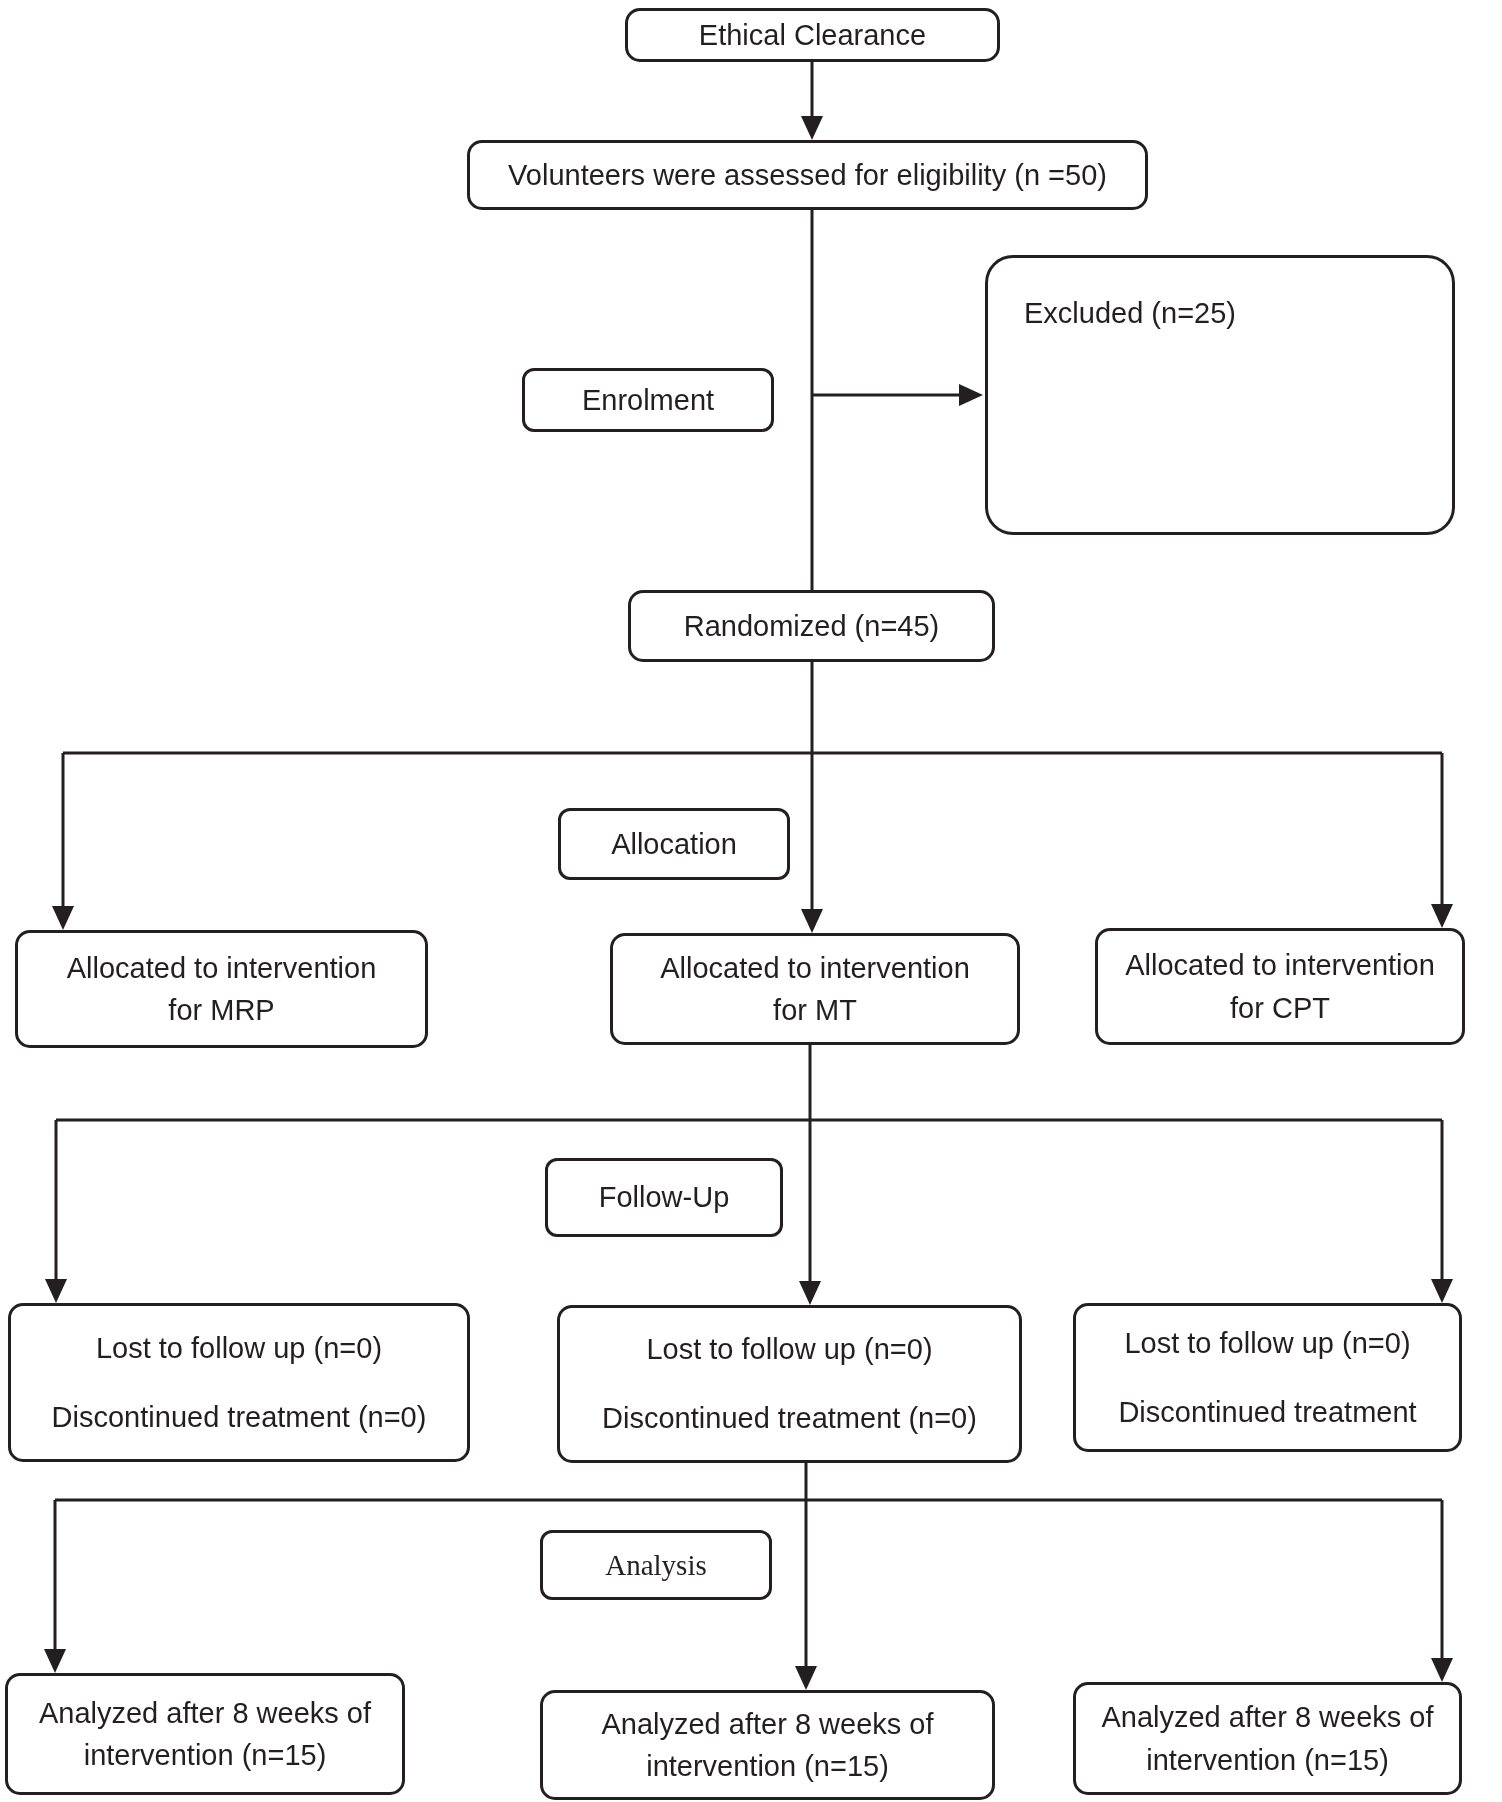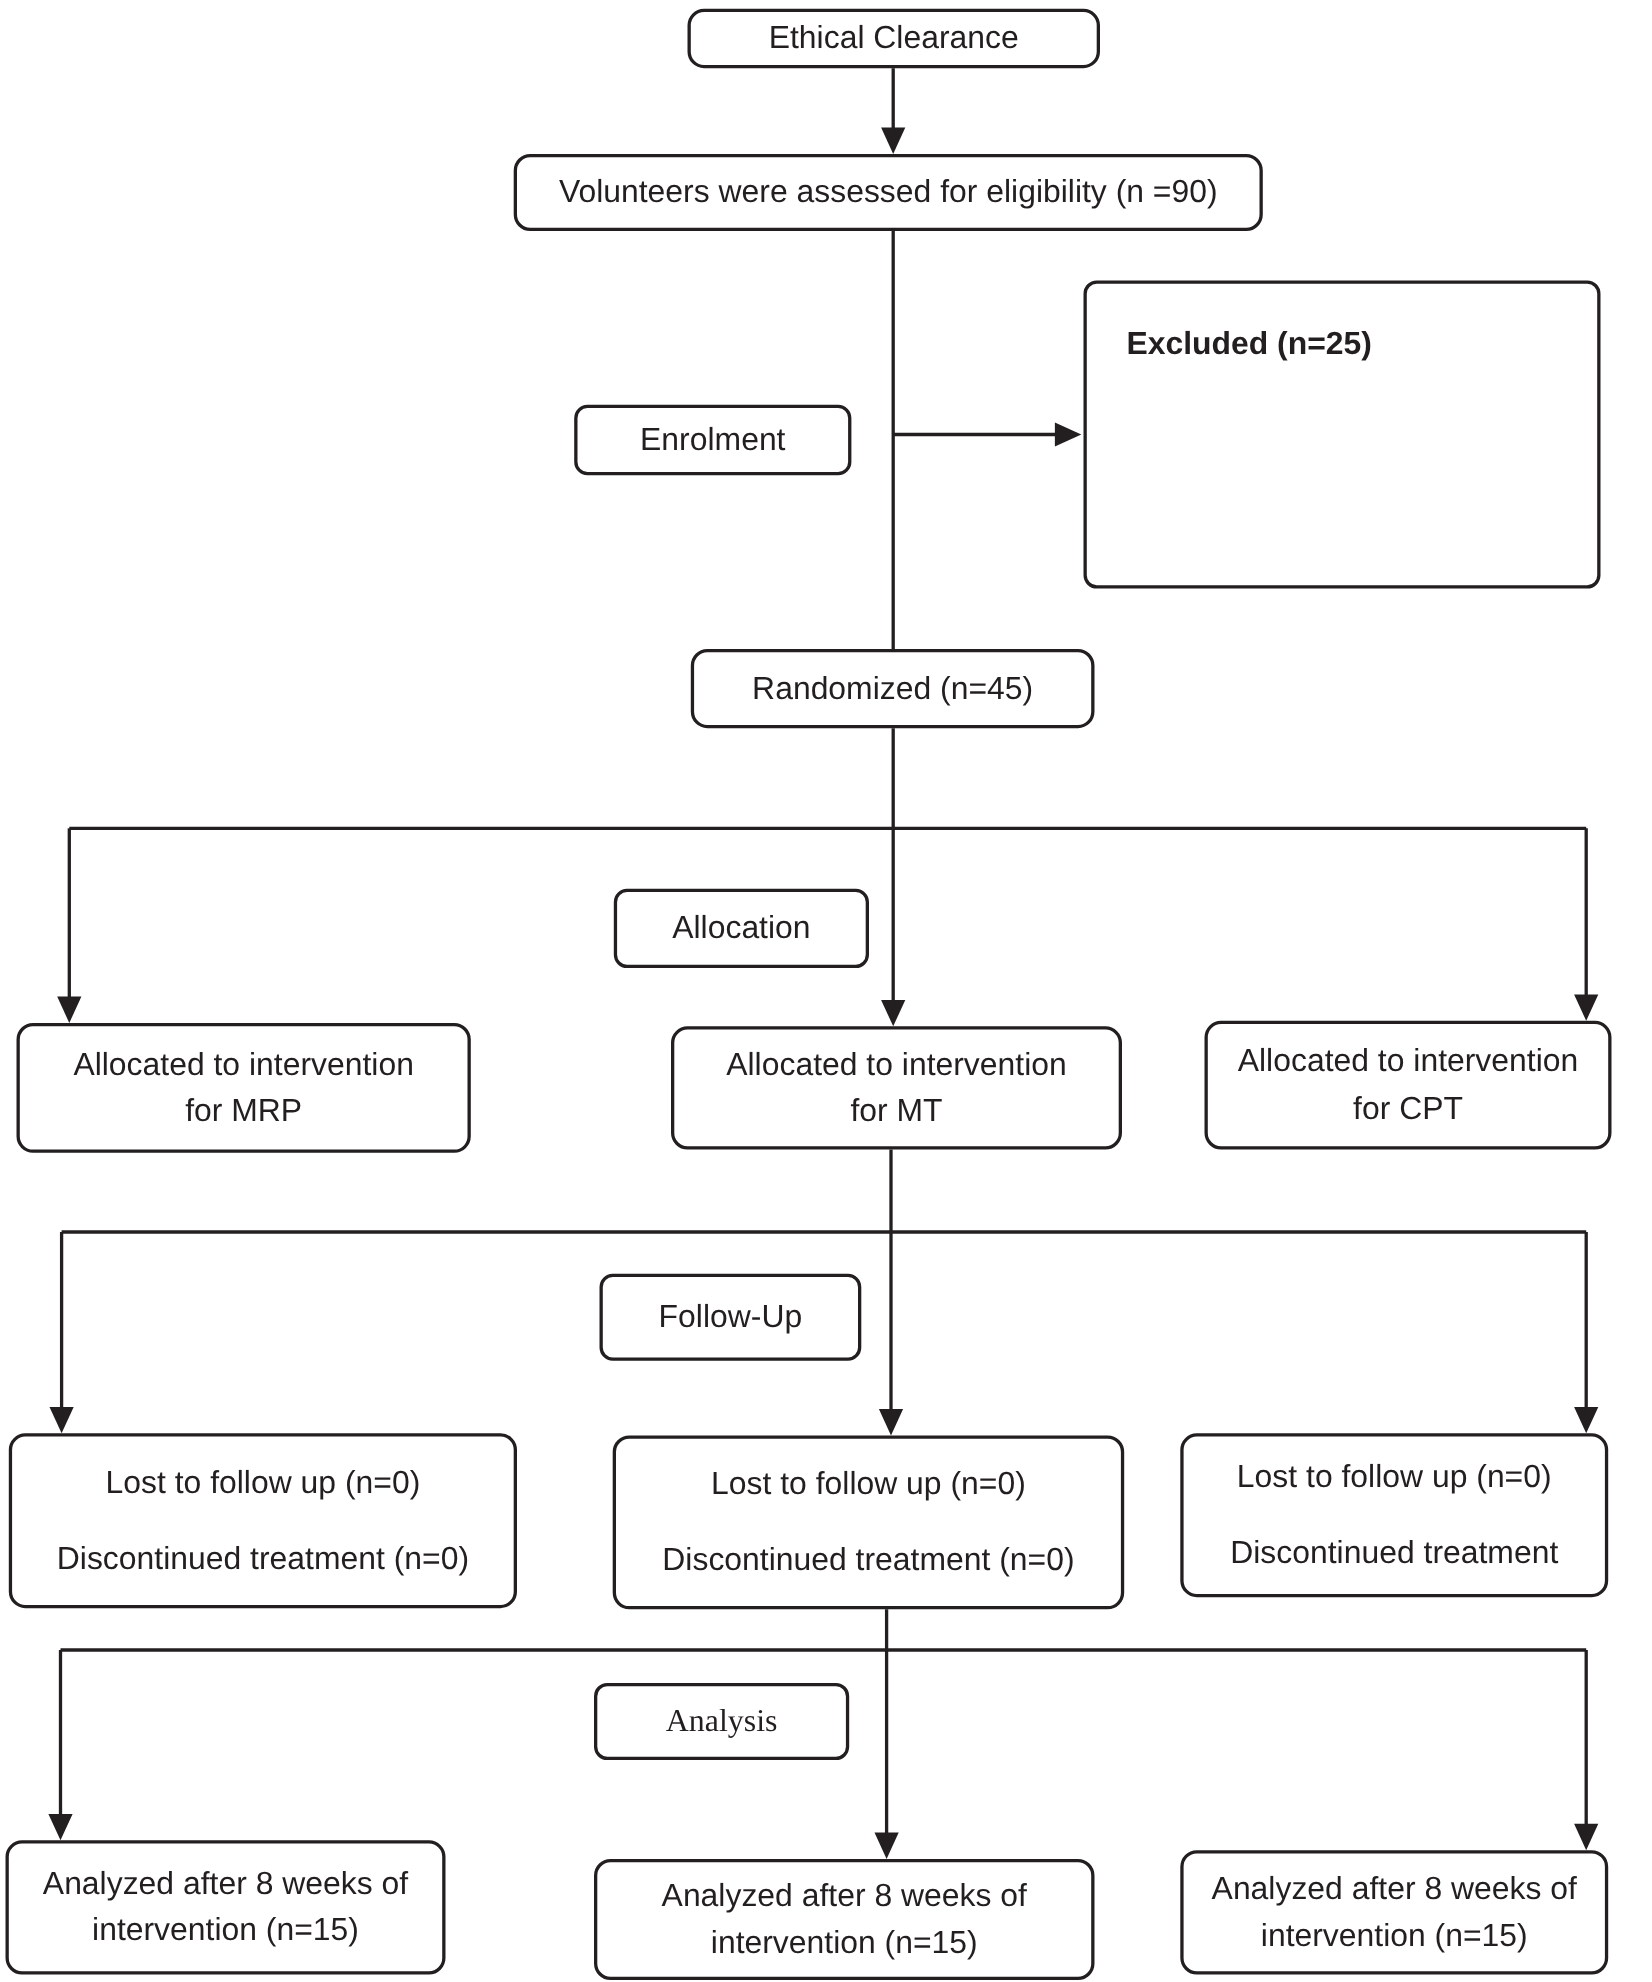--- a/index.html
+++ b/index.html
@@ -33,22 +33,21 @@
     line-height: 1.45;
     color: #231f20;
   }
   .box.small { border-radius: 12px; }
   .box.gap-lines { row-gap: 34px; line-height: 1.2; }
   .box.excluded {
     align-items: flex-start;
     justify-content: flex-start;
     text-align: left;
     padding: 34px 36px;
-    border-radius: 12px;
-    font-weight: bold;
+    border-radius: 28px;
   }
   .excluded-title { margin-bottom: 30px; }
   .excluded-bullets { line-height: 2.0; }
 </style>
 </head>
 <body>
 
 <div class="canvas">
 
   <svg class="connectors" viewBox="0 0 1502 1802" xmlns="http://www.w3.org/2000/svg">
@@ -87,21 +86,21 @@
     <polygon points="55,1673 44,1649 66,1649"></polygon>
     <line x1="1442" y1="1500" x2="1442" y2="1666"></line>
     <polygon points="1442,1682 1431,1658 1453,1658"></polygon>
   </svg>
 
   <div class="box" style="left:625px; top:8px; width:375px; height:54px;">
     <div>Ethical Clearance</div>
   </div>
 
   <div class="box" style="left:467px; top:140px; width:681px; height:70px;">
-    <div>Volunteers were assessed for eligibility (n =90)</div>
+    <div>Volunteers were assessed for eligibility (n =50)</div>
   </div>
 
   <div class="box small" style="left:522px; top:368px; width:252px; height:64px;">
     <div>Enrolment</div>
   </div>
 
   <div class="box excluded" style="left:985px; top:255px; width:470px; height:280px;">
     <div class="excluded-title">Excluded (n=25)</div>
   </div>
 

